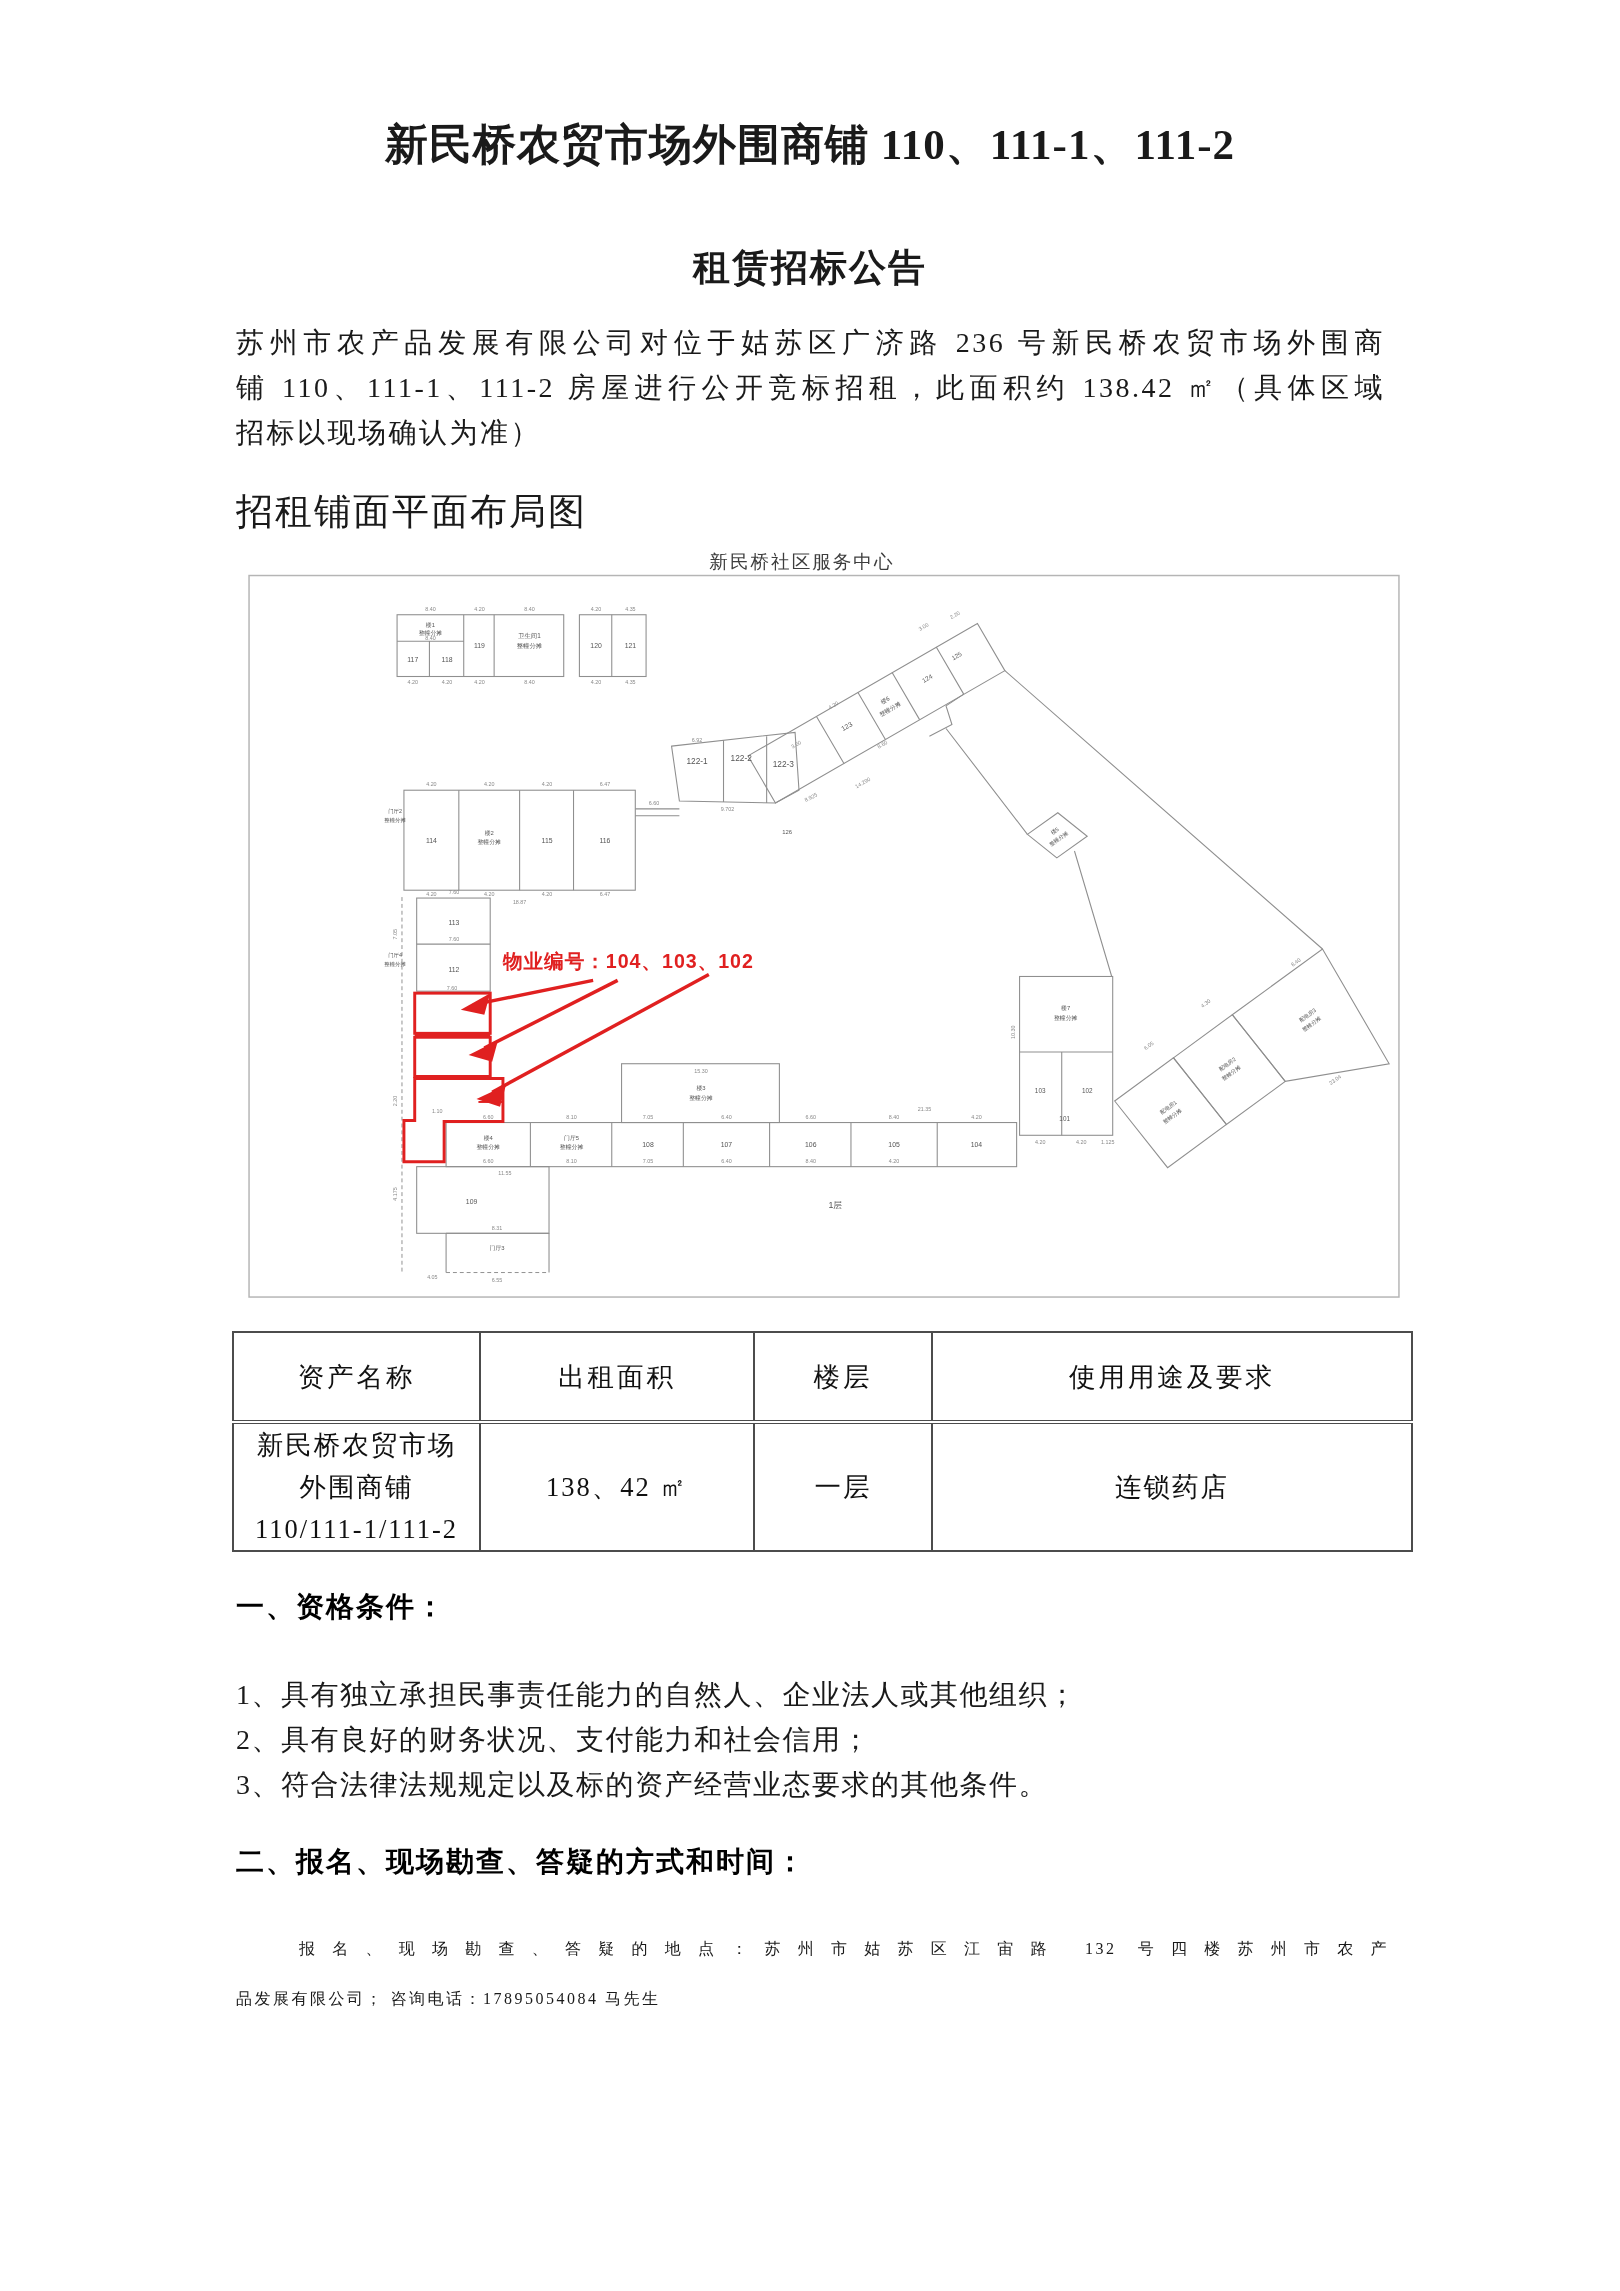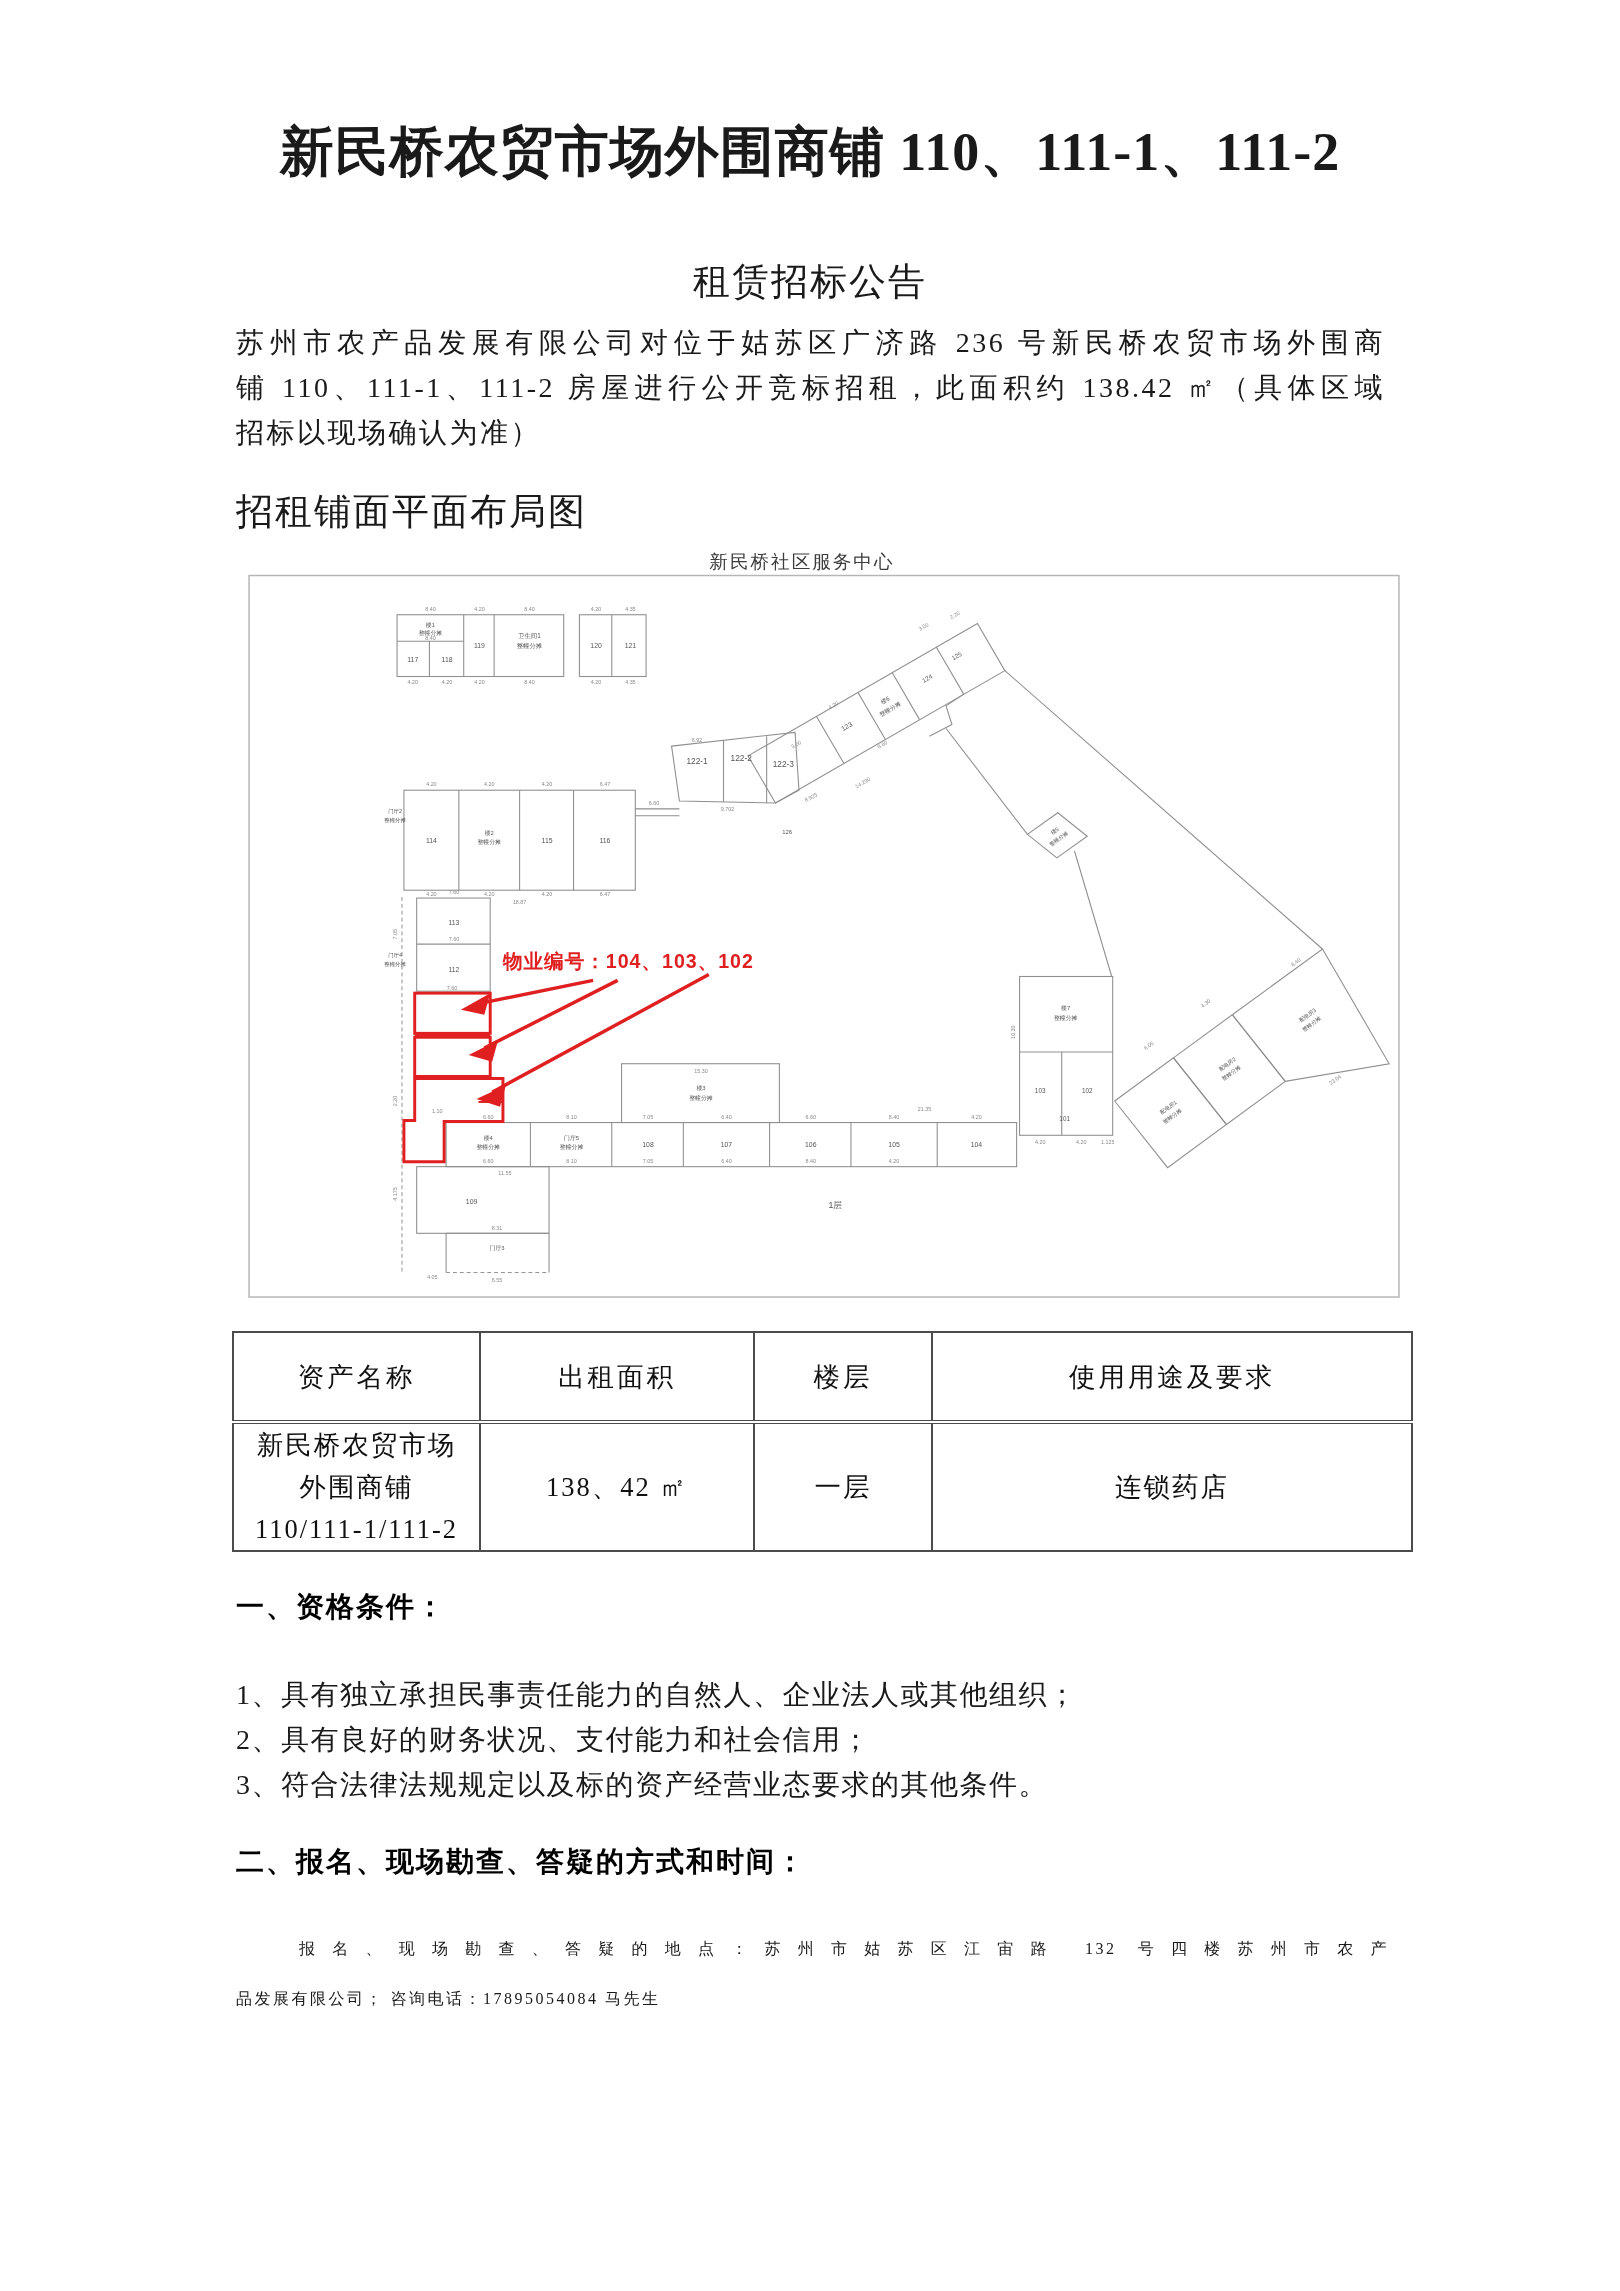--- a/index.html
+++ b/index.html
@@ -6,25 +6,25 @@
   * { margin:0; padding:0; box-sizing:border-box; }
   html,body { background:#ffffff; }
   body {
     width:1620px; height:2292px; position:relative;
     font-family:"Liberation Serif","DejaVu Serif",serif;
     color:var(--ink);
   }
   .abs { position:absolute; }
   .main-title {
     top:116px; left:0; width:100%; text-align:center;
-    font-size:54px; font-weight:bold; letter-spacing:1px;
+    font-size:43px; font-weight:bold; letter-spacing:1px;
   }
   .subtitle {
-    top:257px; left:0; width:100%; text-align:center;
-    font-size:37px; font-weight:normal; letter-spacing:2px;
+    top:243px; left:0; width:100%; text-align:center;
+    font-size:37px; font-weight:bold; letter-spacing:2px;
   }
   .intro { top:320px; left:236px; width:1149px; font-size:28px; line-height:45px; letter-spacing:2.5px; }
   .jline { text-align:justify; text-align-last:justify; height:45px; overflow:hidden; }
   .plan-caption { top:487px; left:236px; font-size:37px; letter-spacing:2px; }
   .plan-wrap { top:552px; left:248px; width:1390px; height:747px; }
   svg text { font-family:"Liberation Sans","DejaVu Sans",sans-serif; }
   .ptitle { font-size:19px; fill:#3d3d3d; letter-spacing:2px; }
   .annot { font-size:20px; font-weight:bold; fill:var(--hl); letter-spacing:1px; }
   .rlabel { fill:#555; }
   .dlabel { fill:#8a8a8a; }

